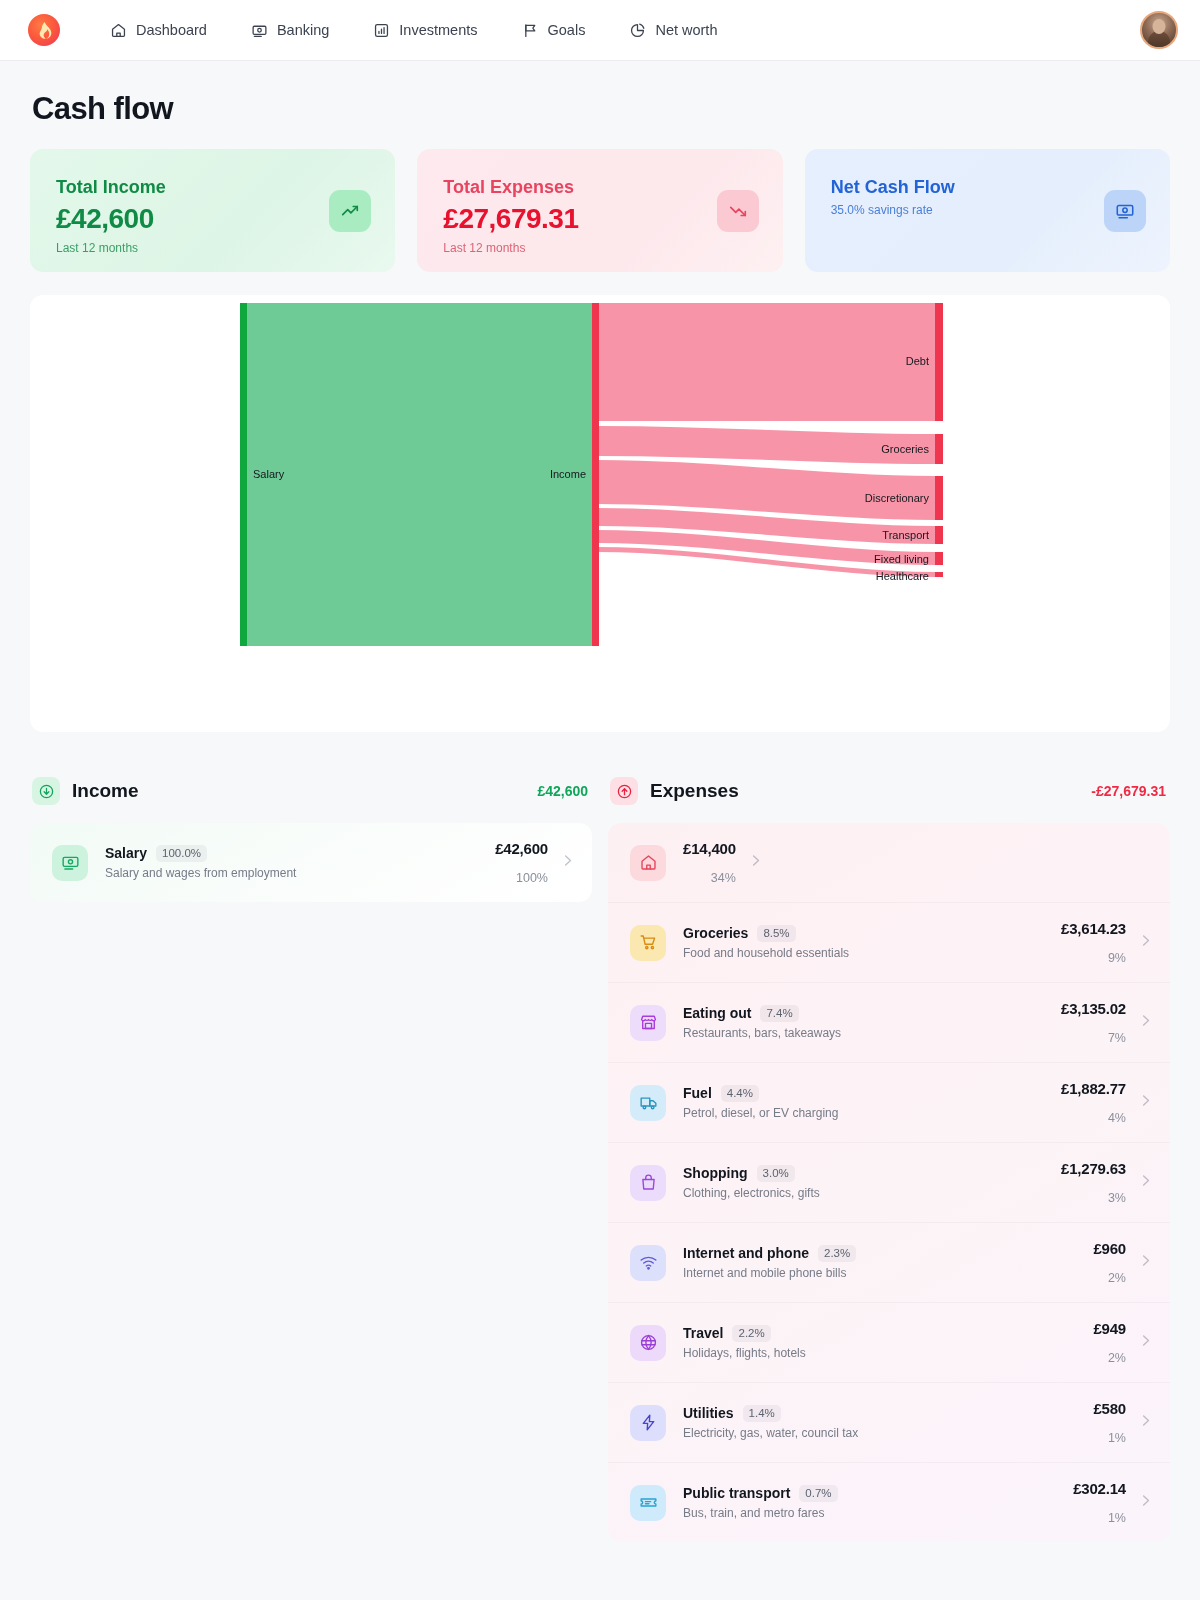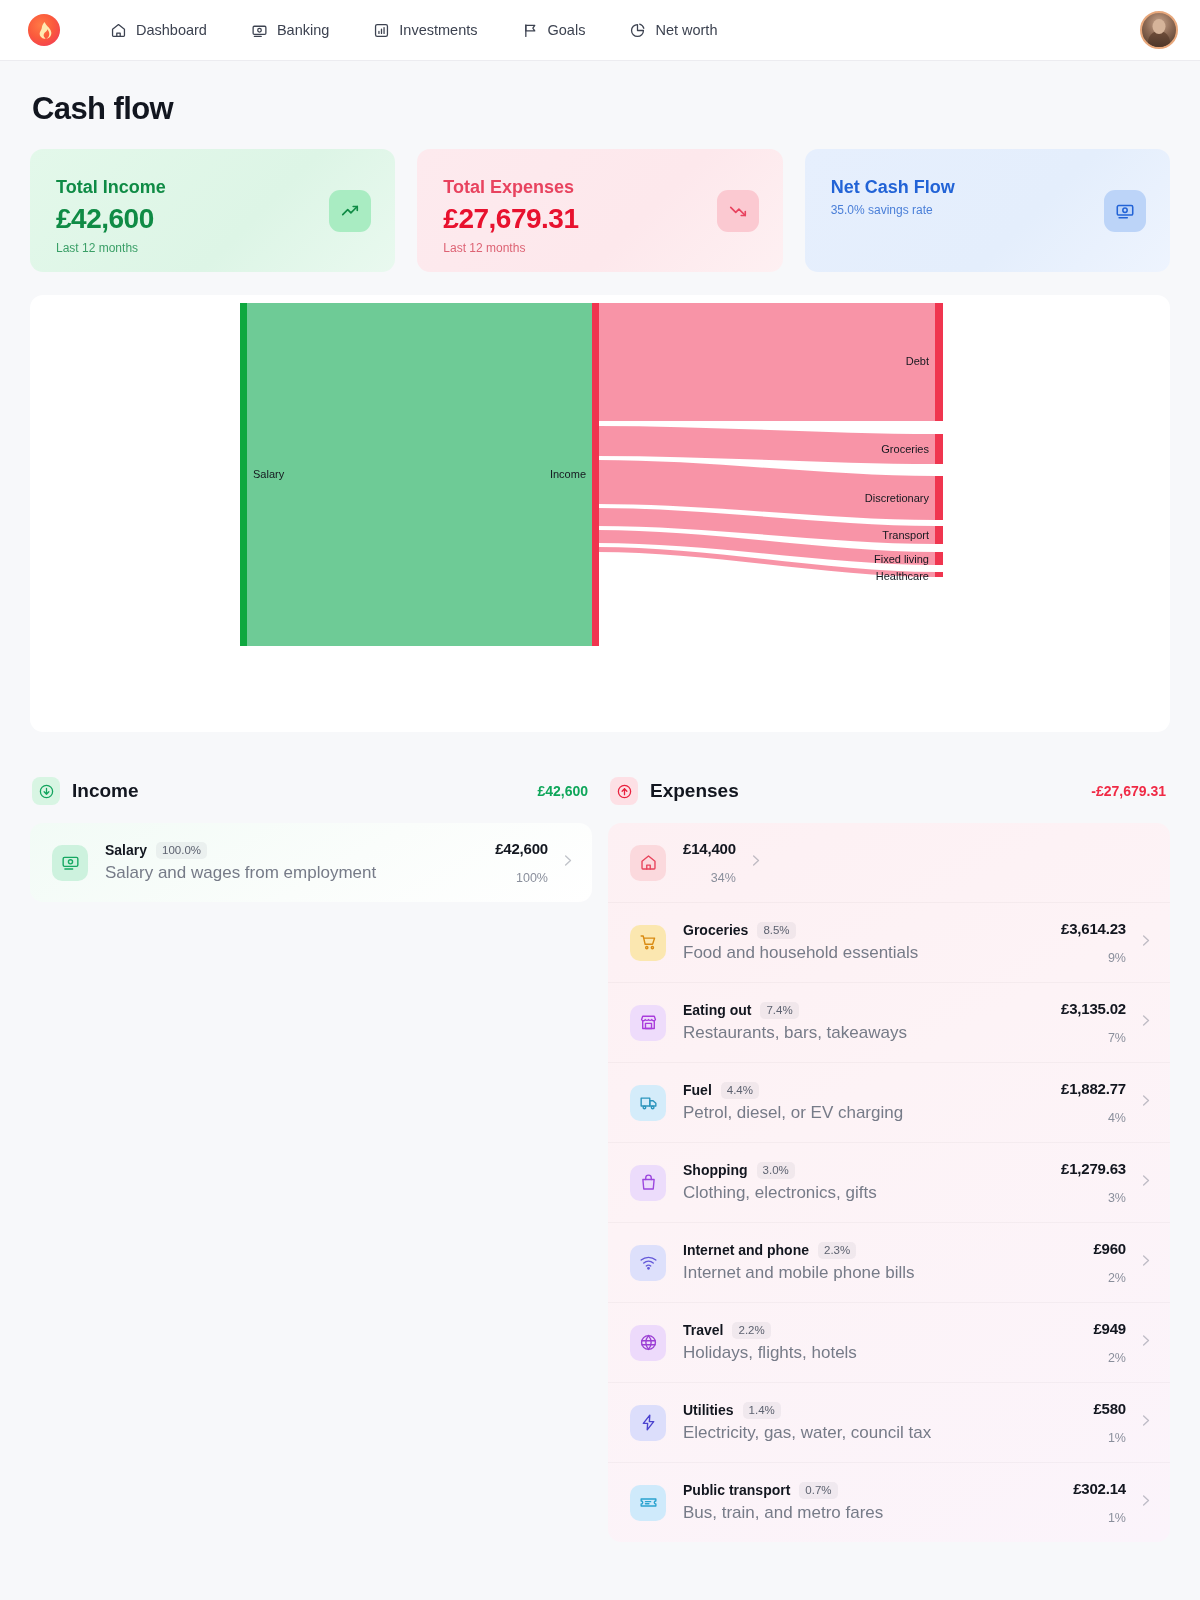--- a/index.html
+++ b/index.html
@@ -137,21 +137,21 @@
     flex: 0 0 auto; margin-right: 17px;
   }
   .row-mid { flex: 1; min-width: 0; }
   .row-titleline { display: flex; align-items: center; gap: 9px; margin-bottom: 4px; }
   .row-name { font-size: 14px; font-weight: bold; color: #12161f; }
   .row-pct  {
     font-size: 11.5px; color: #5d6270;
     background: rgba(120,125,140,0.09);
     padding: 2px 6px; border-radius: 5px; line-height: 1.2;
   }
-  .row-desc { font-size: 17px; color: #767b88; }
+  .row-desc { font-size: 12px; color: #767b88; }
   .row-right { text-align: right; margin-right: 12px; }
   .row-amount { font-size: 15px; font-weight: bold; color: #12161f; letter-spacing: -0.2px; }
   .row-share  { font-size: 12.5px; color: #8a8f9c; margin-top: 14px; }
   .chev { flex: 0 0 auto; opacity: 0.42; }
 </style>
 </head>
 <body>
 
 <div class="topnav">
   <div class="logo">

